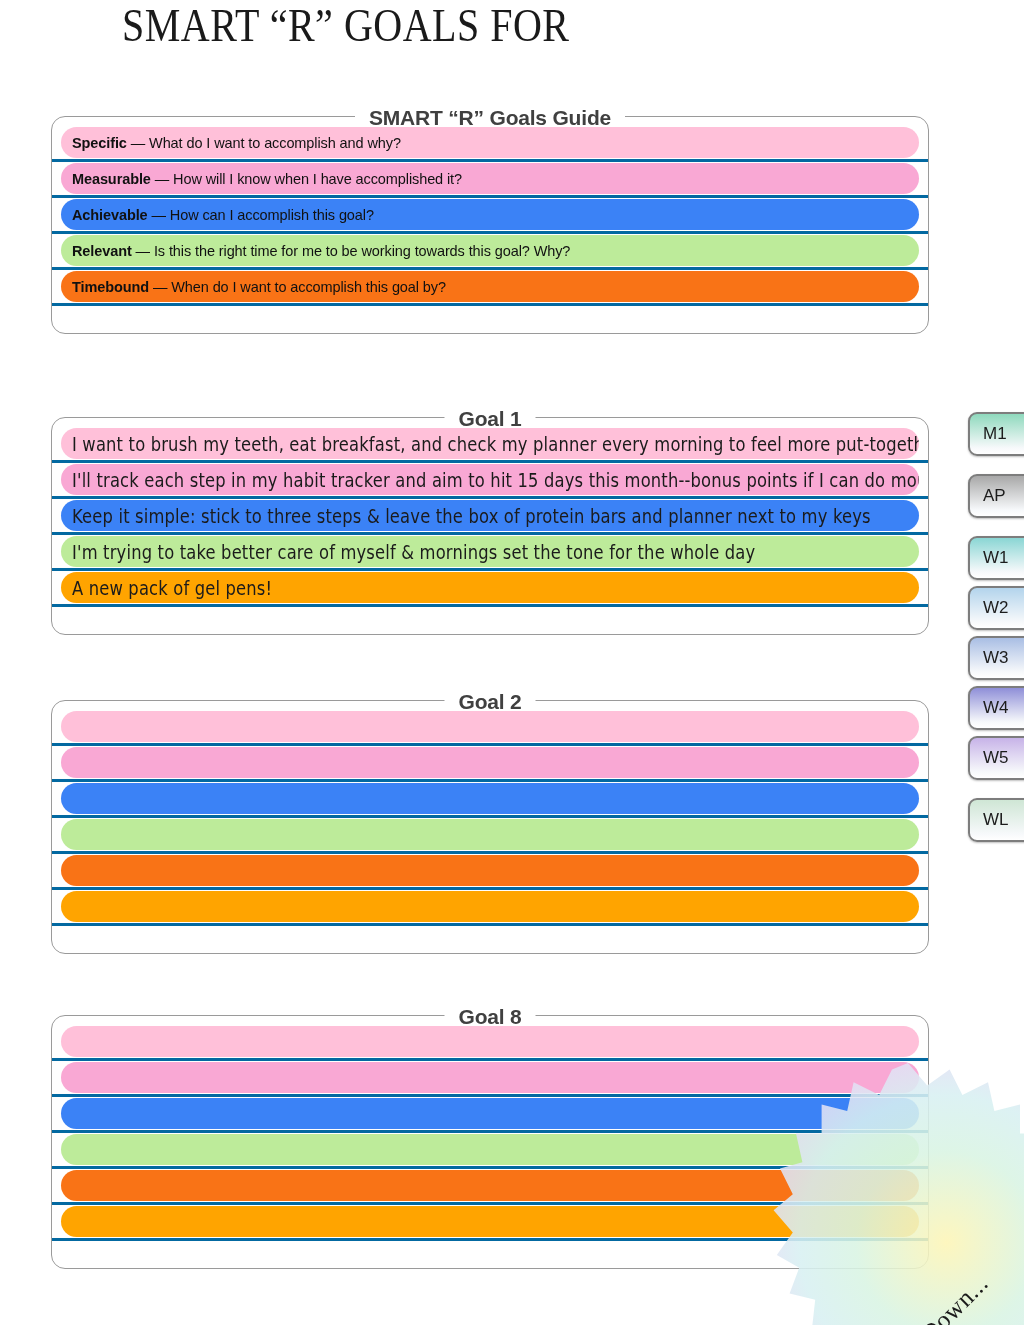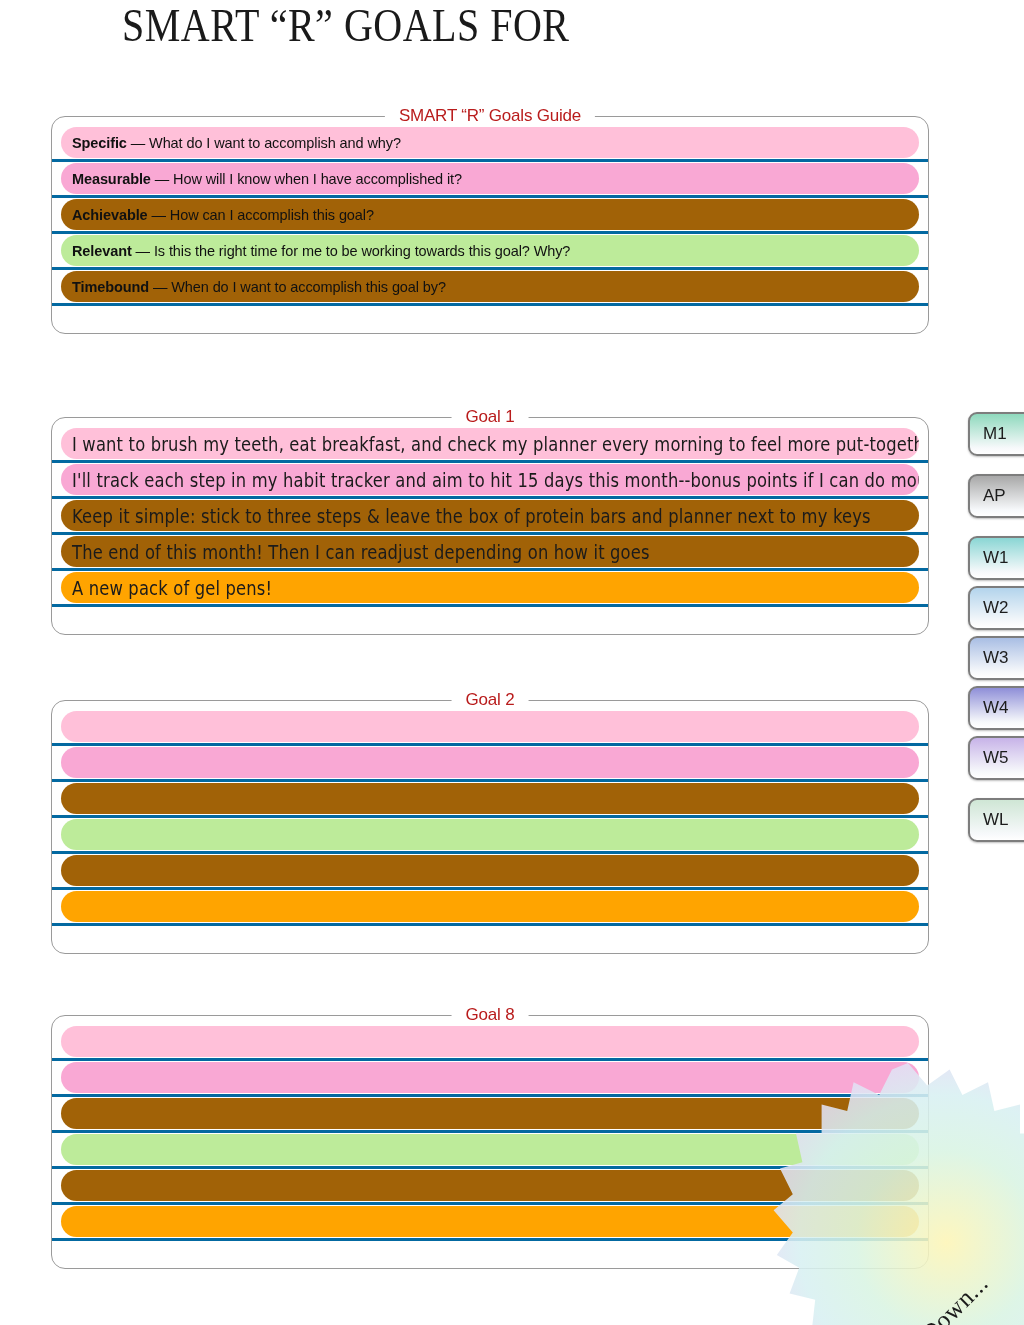--- a/index.html
+++ b/index.html
@@ -67,23 +67,23 @@
     border-radius: 14px;
     background: #fff;
   }
   .panel-legend {
     position: absolute;
     top: -11px;
     left: 50%;
     transform: translateX(-50%);
     background: #fff;
     padding: 0 14px;
-    font-size: 17px;
-    font-weight: normal;
-    color: #b91c1c;
+    font-size: 21px;
+    font-weight: bold;
+    color: #404040;
     white-space: nowrap;
     letter-spacing: -0.2px;
   }
   .rows {
     padding: 9px 0 9px 0;
   }
   .row {
     position: relative;
     height: 36px;
     padding: 0 9px;
@@ -103,23 +103,23 @@
     border-radius: 17px;
     display: flex;
     align-items: center;
     padding: 0 11px;
     overflow: hidden;
     white-space: nowrap;
   }
 
   .c-pink   { background: #ffc0d9; }
   .c-blue   { background: #f9a8d4; }
-  .c-purple { background: #a16207; }
+  .c-purple { background: #3b82f6; }
   .c-green  { background: #bdeb9a; }
-  .c-yellow { background: #a16207; }
+  .c-yellow { background: #f97316; }
   .c-orange { background: #ffa400; }
 
   .guide-text {
     font-size: 14.5px;
     color: #111;
     letter-spacing: -0.1px;
   }
   .guide-text b { font-weight: bold; }
 
   .hand-text {
@@ -238,22 +238,22 @@
         <div class="bar c-blue">
           <span class="hand-text">I'll track each step in my habit tracker and aim to hit 15 days this month--bonus points if I can do more!</span>
         </div>
       </div>
       <div class="row">
         <div class="bar c-purple">
           <span class="hand-text">Keep it simple: stick to three steps &amp; leave the box of protein bars and planner next to my keys</span>
         </div>
       </div>
       <div class="row">
-        <div class="bar c-yellow">
-          <span class="hand-text">The end of this month! Then I can readjust depending on how it goes</span>
+        <div class="bar c-green">
+          <span class="hand-text">I'm trying to take better care of myself &amp; mornings set the tone for the whole day</span>
         </div>
       </div>
       <div class="row">
         <div class="bar c-orange">
           <span class="hand-text">A new pack of gel pens!</span>
         </div>
       </div>
       <div class="row row-end"></div>
     </div>
 </div>

